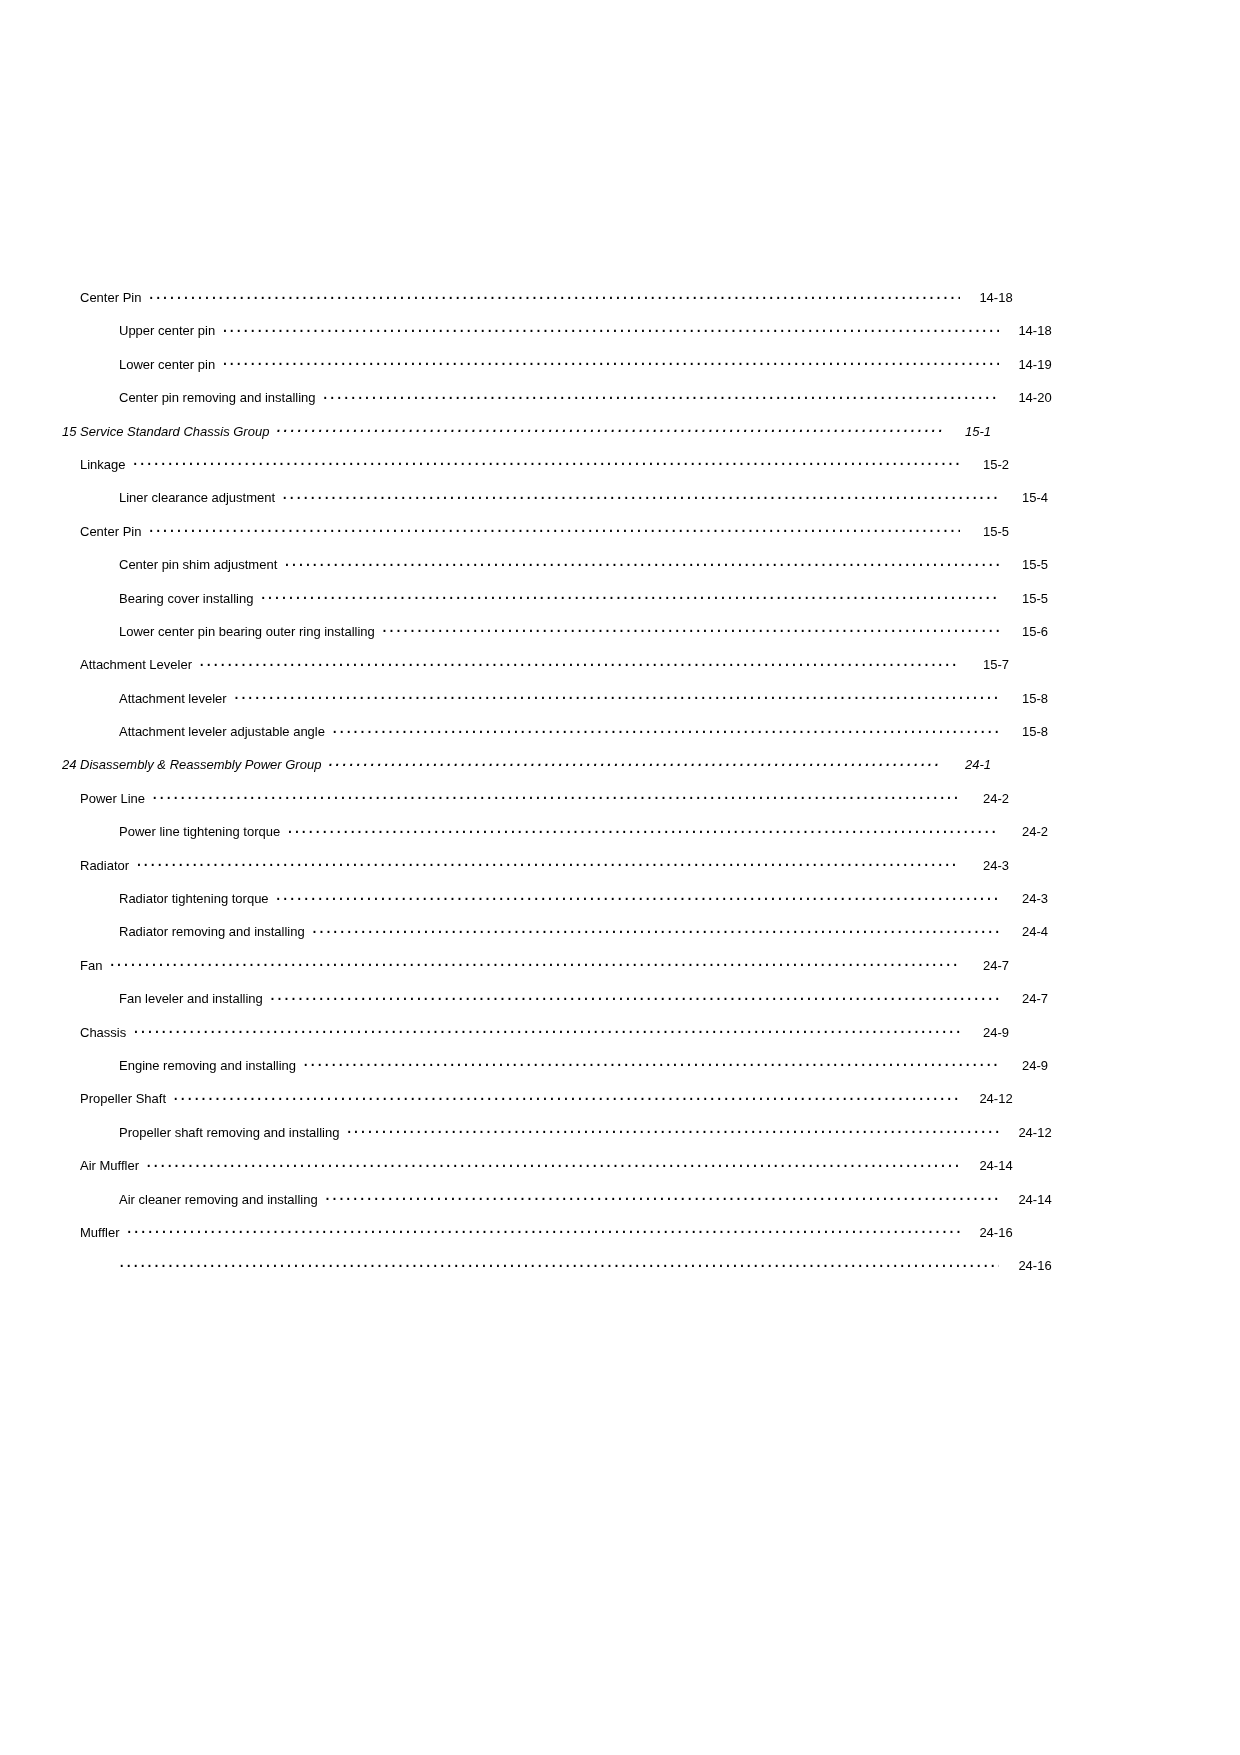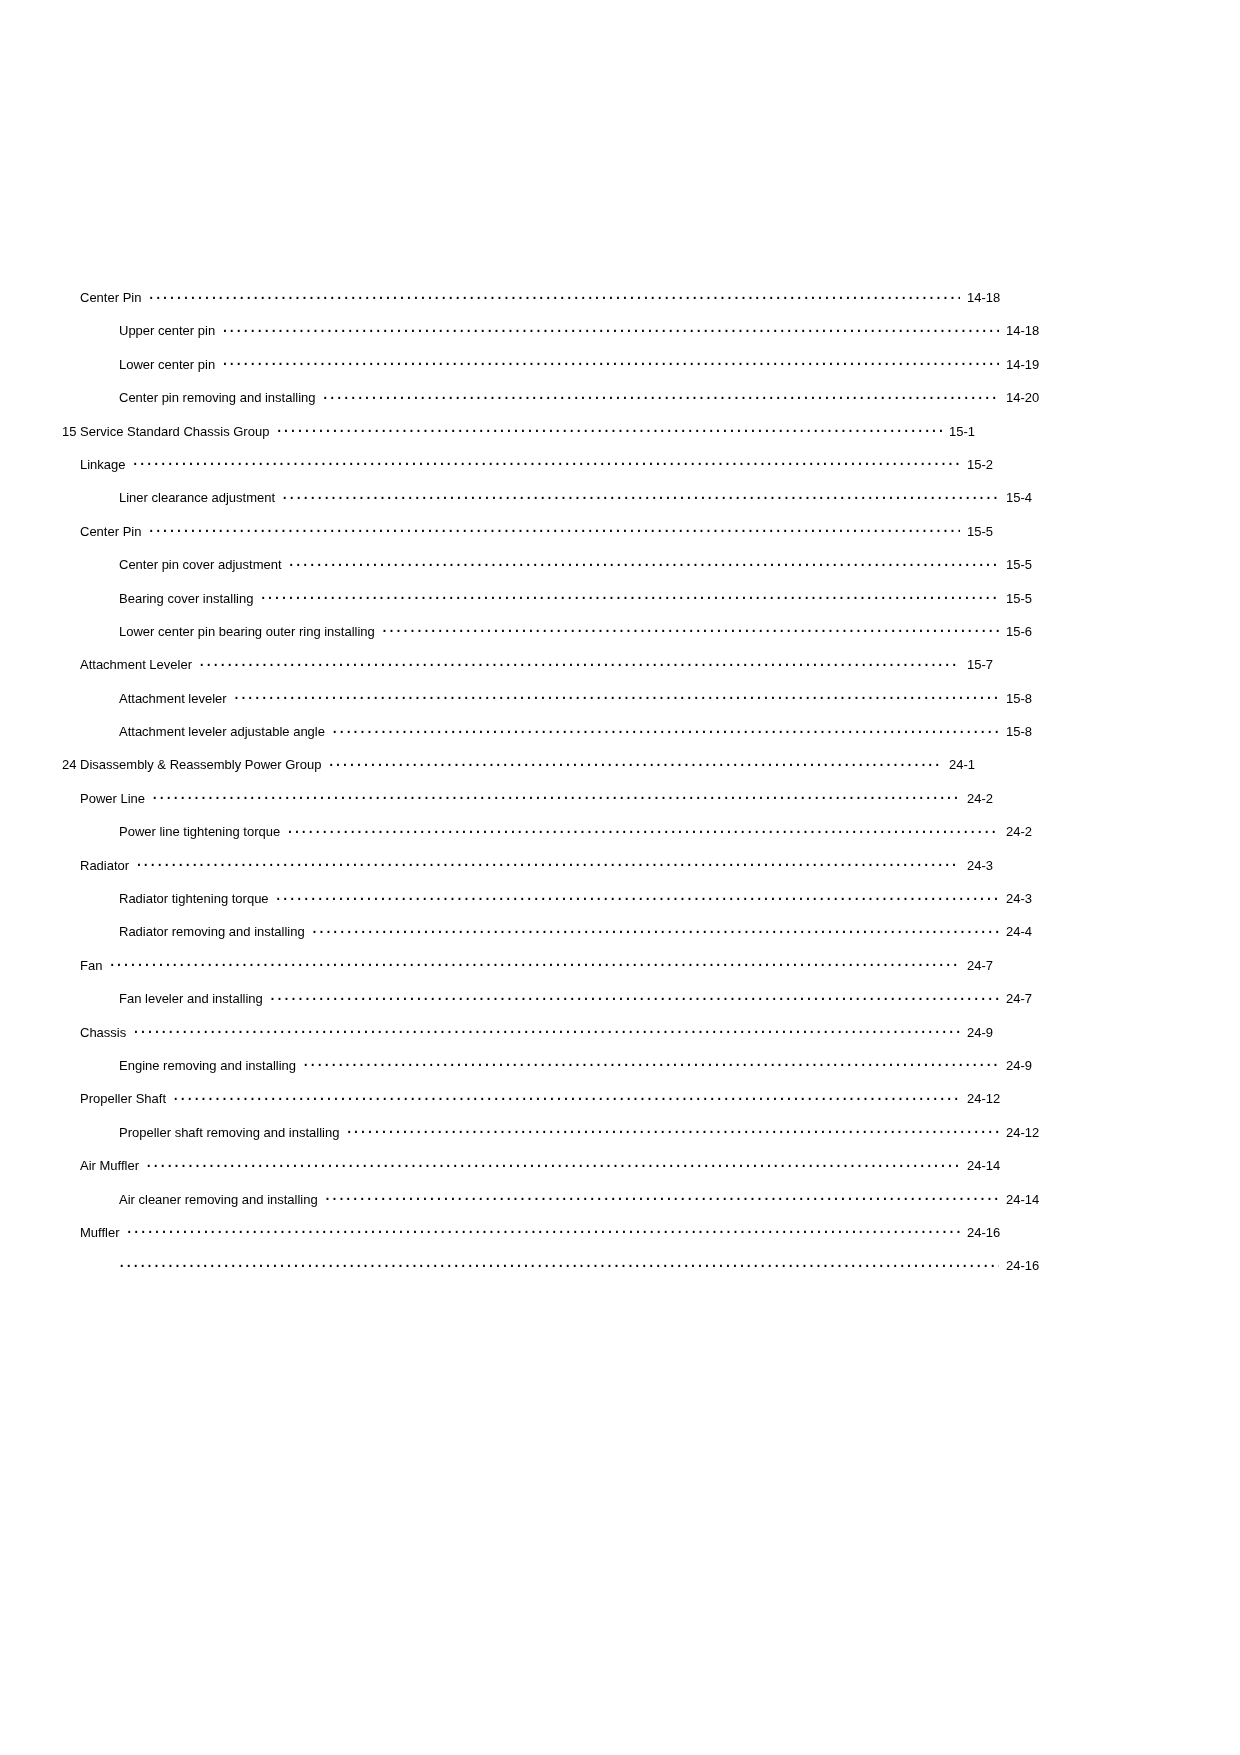--- a/index.html
+++ b/index.html
@@ -63,26 +63,26 @@
     display: block;
     letter-spacing: 1.55px;
     font-size: 19.5px;
     line-height: 1em;
     color: #000000;
   }
 
   .toc-entry .pageno {
     flex: 0 0 auto;
     padding-left: 7px;
-    text-align: left;
+    text-align: center;
     min-width: 58px;
   }
 
   
-  .lvl-0 { padding-left: 0px; }
+  .lvl-0 { padding-left: 0px; font-style: italic; }
   .lvl-1 { padding-left: 18px; }
   .lvl-2 { padding-left: 57px; }
 </style>
 </head>
 <body>
 
 <div class="page">
   <div class="toc" id="toc-list">
       <div class="toc-entry lvl-1">
         <span class="title">Center Pin</span>
@@ -118,21 +118,21 @@
         <span class="title">Liner clearance adjustment</span>
         <span class="leader"></span>
         <span class="pageno">15-4</span>
       </div>
       <div class="toc-entry lvl-1">
         <span class="title">Center Pin</span>
         <span class="leader"></span>
         <span class="pageno">15-5</span>
       </div>
       <div class="toc-entry lvl-2">
-        <span class="title">Center pin cover adjustment</span>
+        <span class="title">Center pin shim adjustment</span>
         <span class="leader"></span>
         <span class="pageno">15-5</span>
       </div>
       <div class="toc-entry lvl-2">
         <span class="title">Bearing cover installing</span>
         <span class="leader"></span>
         <span class="pageno">15-5</span>
       </div>
       <div class="toc-entry lvl-2">
         <span class="title">Lower center pin bearing outer ring installing</span>

